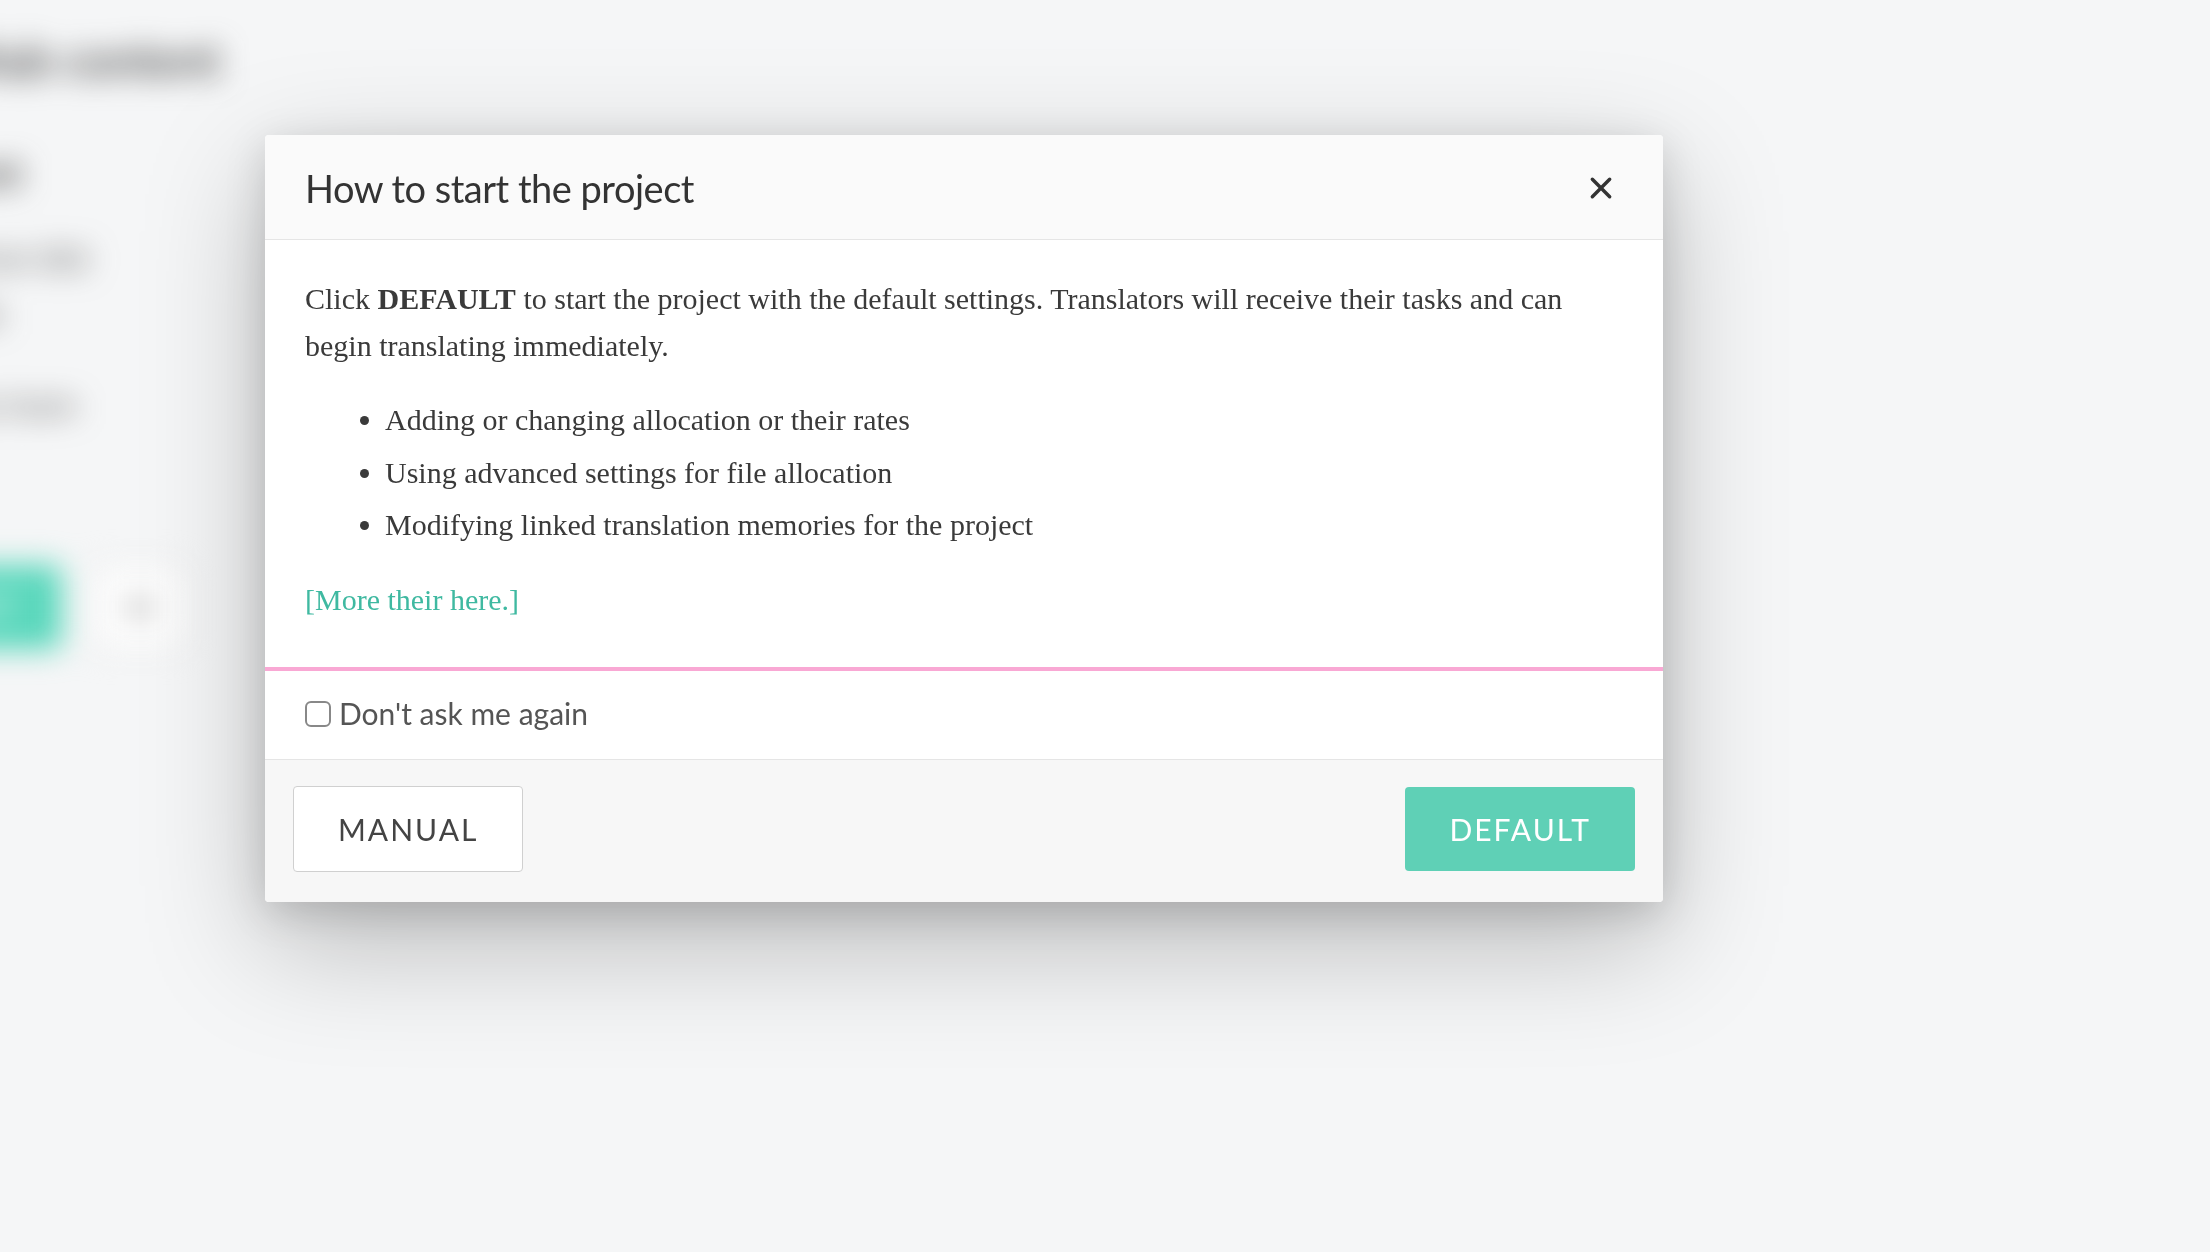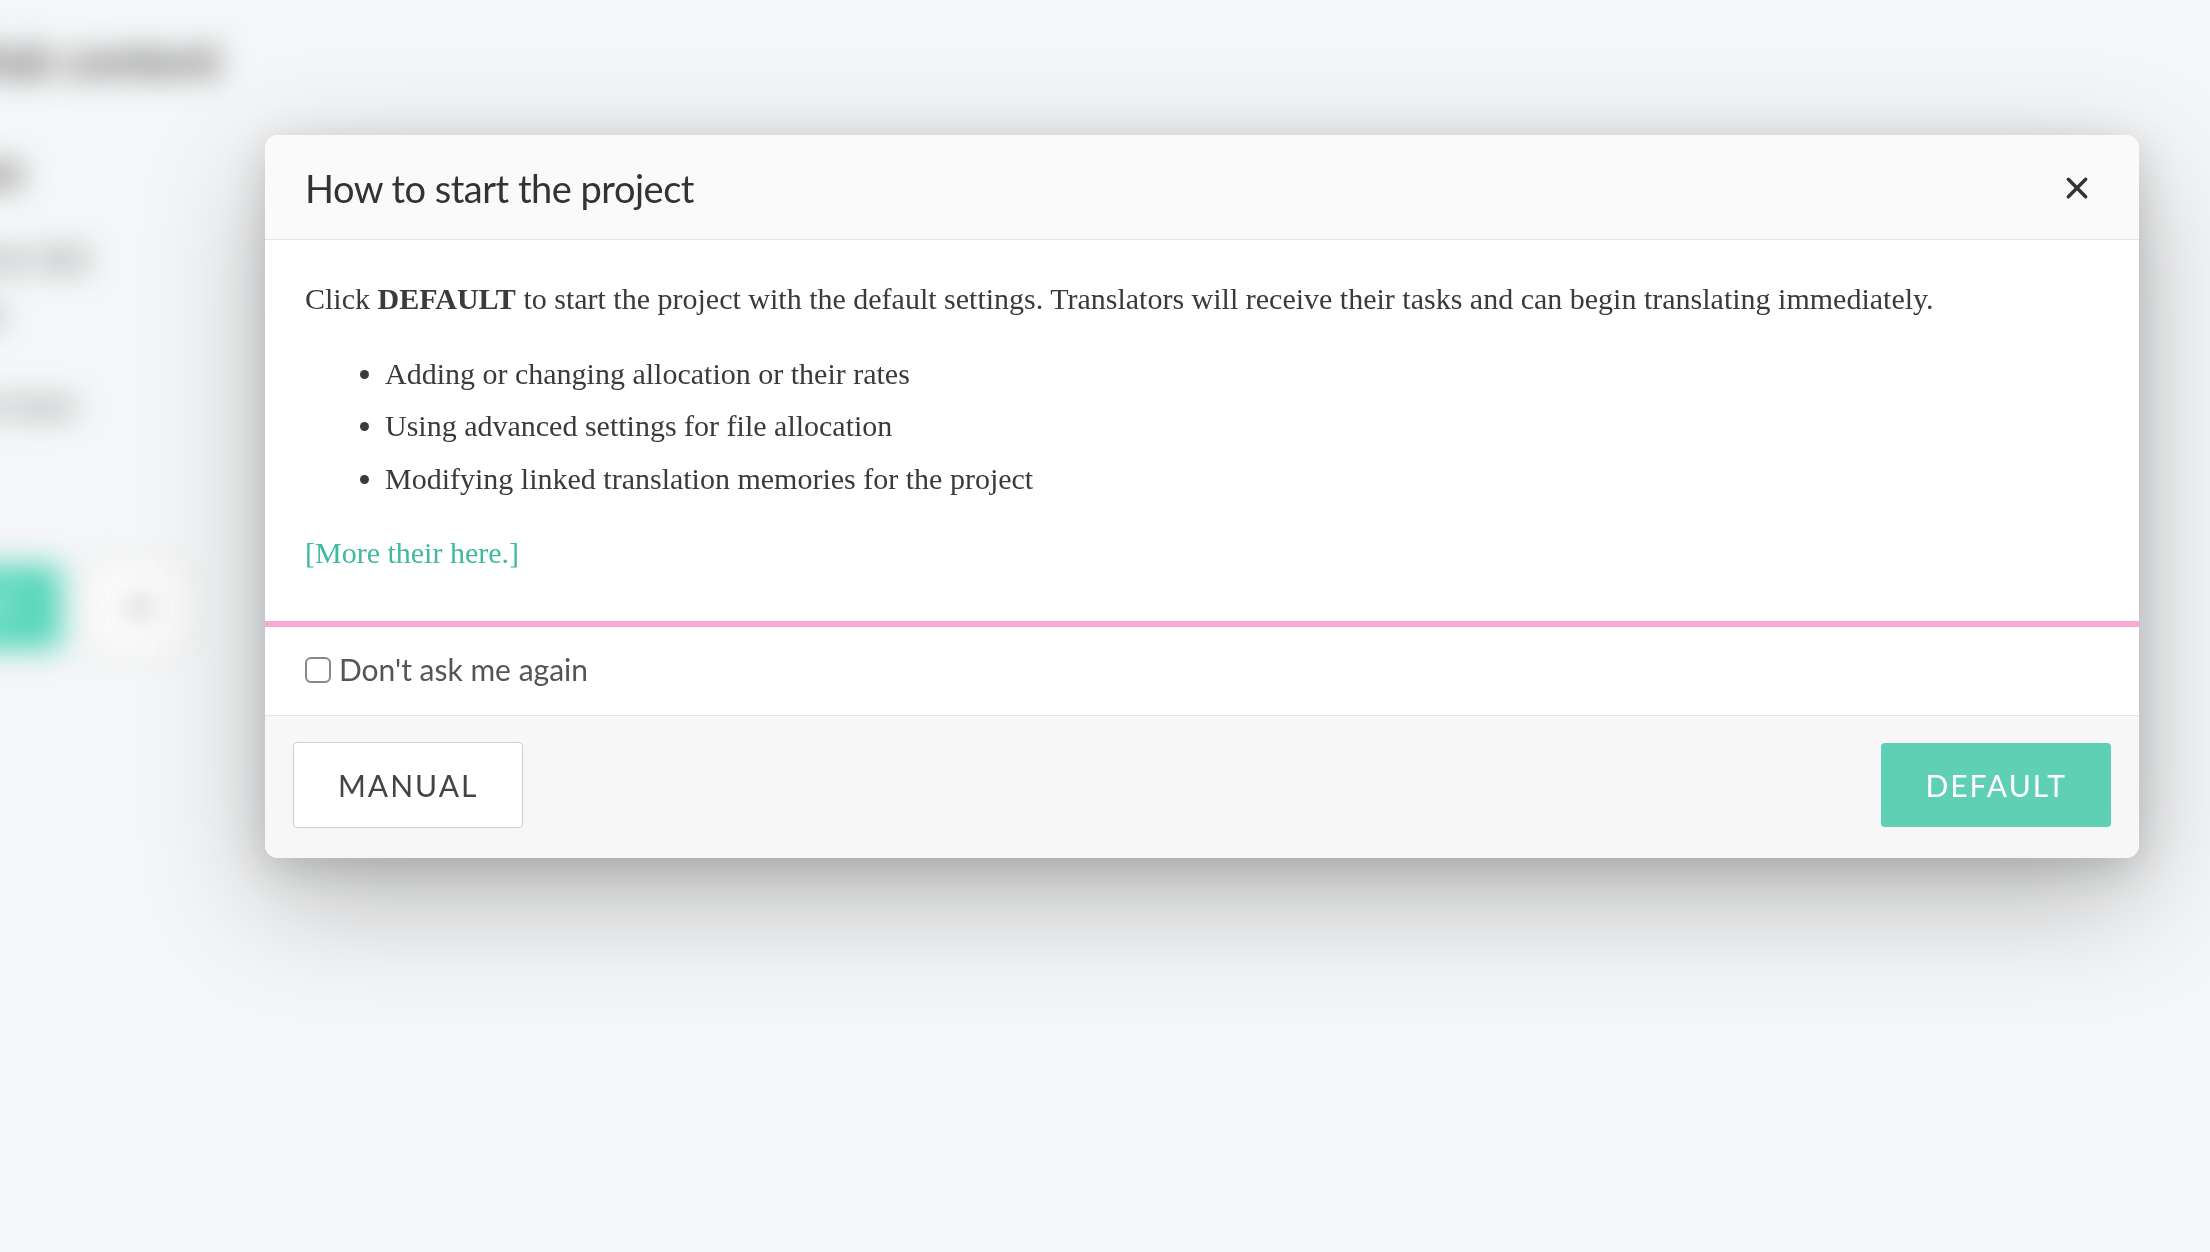--- a/index.html
+++ b/index.html
@@ -64,23 +64,23 @@
     padding: 22px 30px;
     font-size: 26px;
     color: #444;
   }
 
   
   .modal {
     position: absolute;
     left: 265px;
     top: 135px;
-    width: 1874px;
+    width: 1398px;
     background: #fff;
-    border-radius: 13px;
+    border-radius: 4px;
     box-shadow: 0 40px 120px rgba(0,0,0,0.25), 0 10px 40px rgba(0,0,0,0.15);
     overflow: hidden;
   }
   .modal-header {
     padding: 30px 40px 28px 40px;
     border-bottom: 1px solid #e5e5e5;
     background: #fafafa;
     display: flex;
     align-items: center;
     justify-content: space-between;
@@ -120,21 +120,21 @@
     margin: 0 0 28px 0;
   }
   .modal-body ul li { margin: 6px 0; }
   .modal-body a.more-link {
     color: #3fb9a1;
     text-decoration: none;
   }
 
   .modal-check {
     padding: 24px 40px 28px 40px;
-    border-top: 6px solid #f9a8d4;
+    border-top: 4px solid #f9a8d4;
     display: flex;
     align-items: center;
     gap: 8px;
     font-size: 30px;
     color: #555;
   }
   .modal-check input[type=checkbox] {
     width: 26px;
     height: 26px;
     border-radius: 6px;

